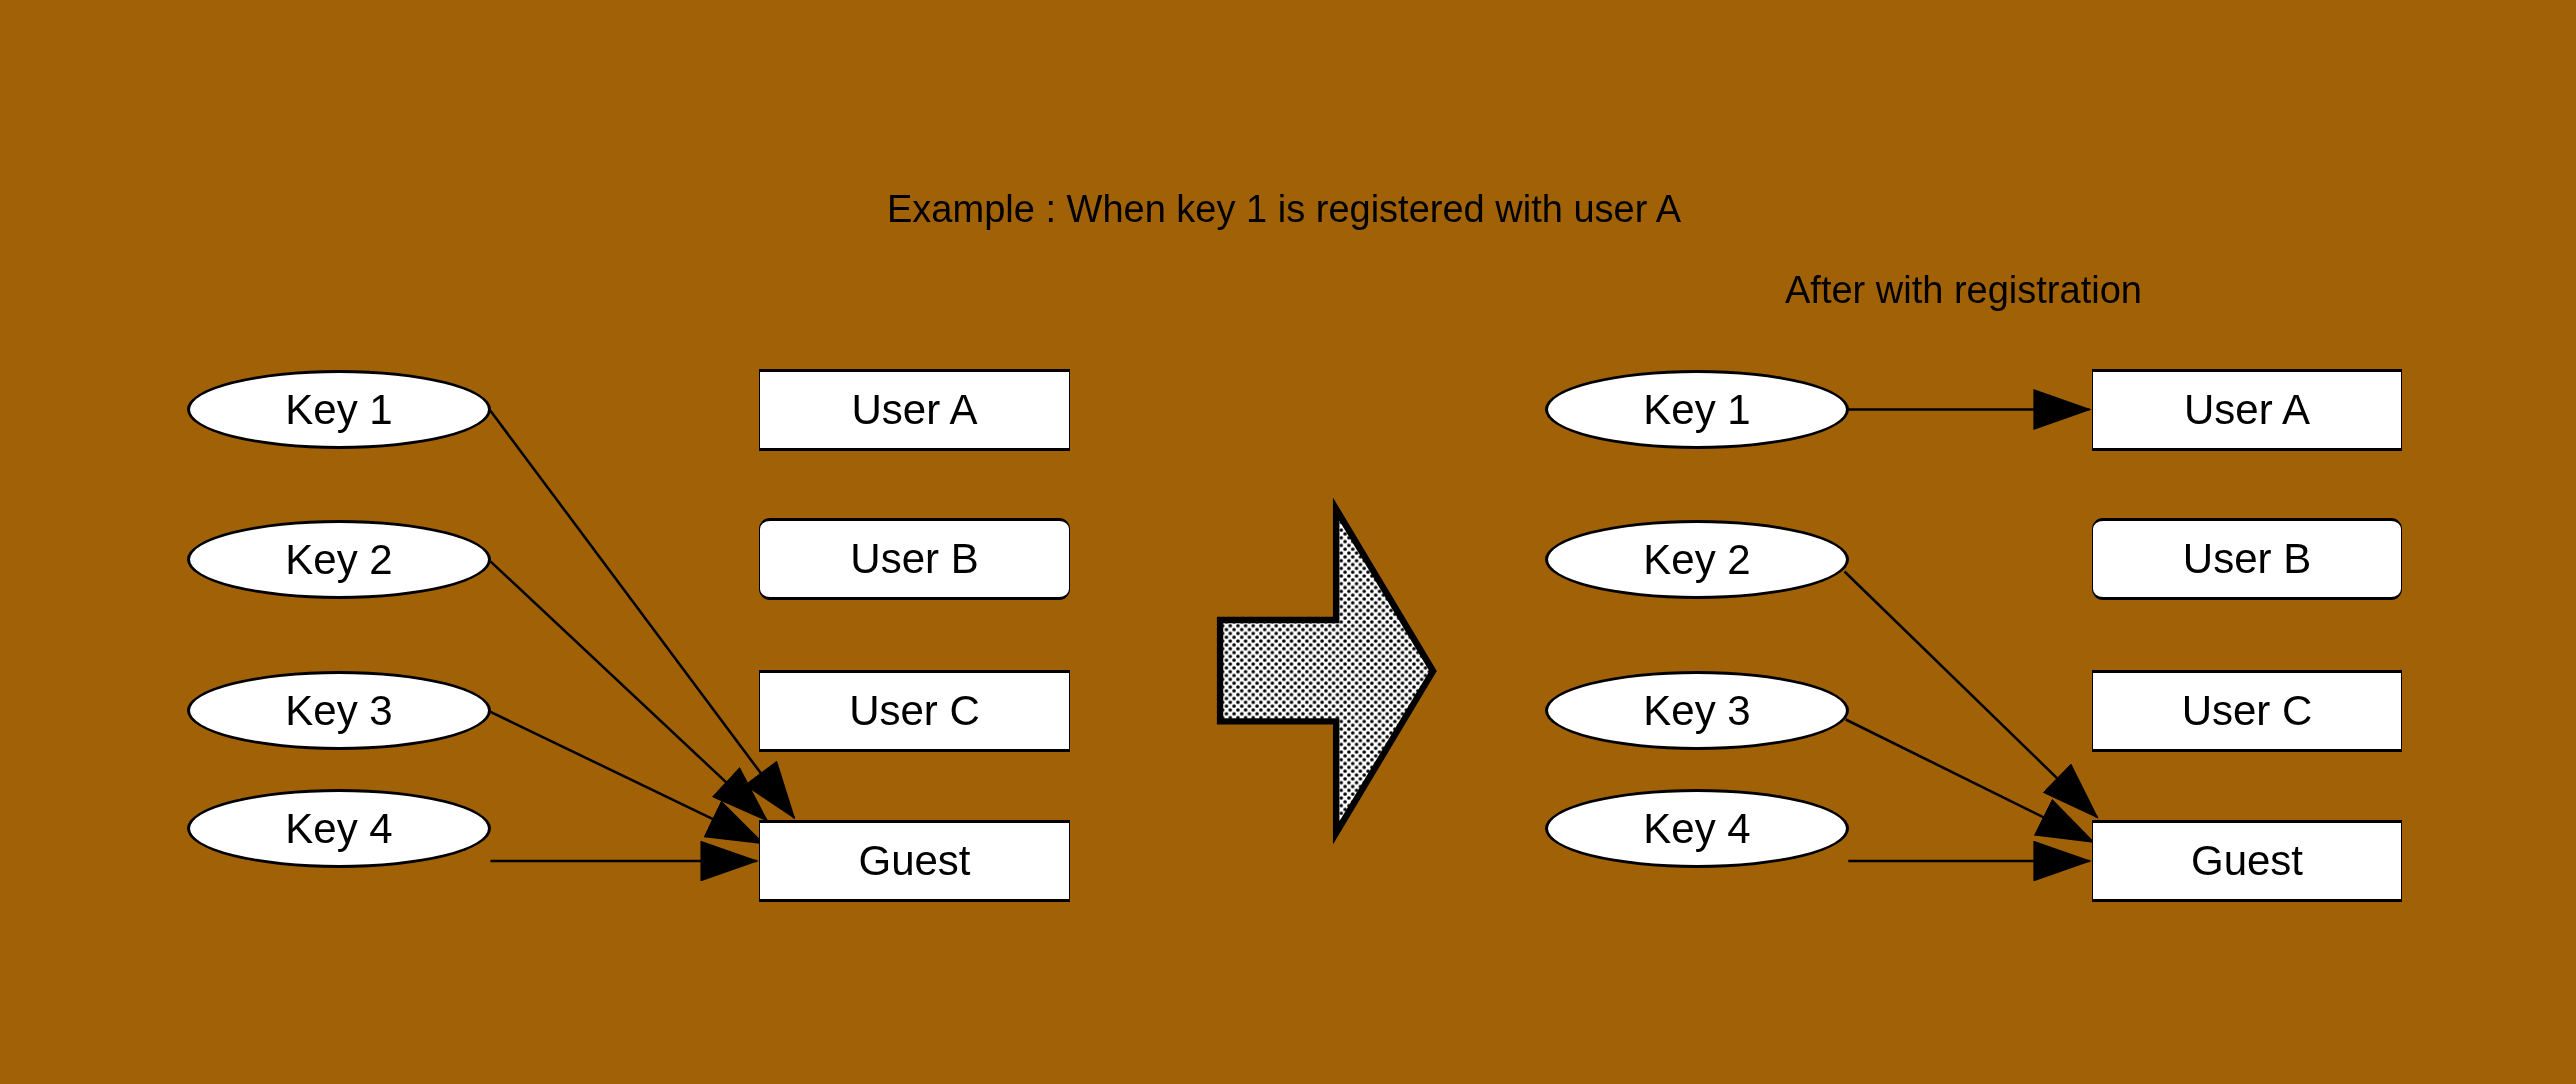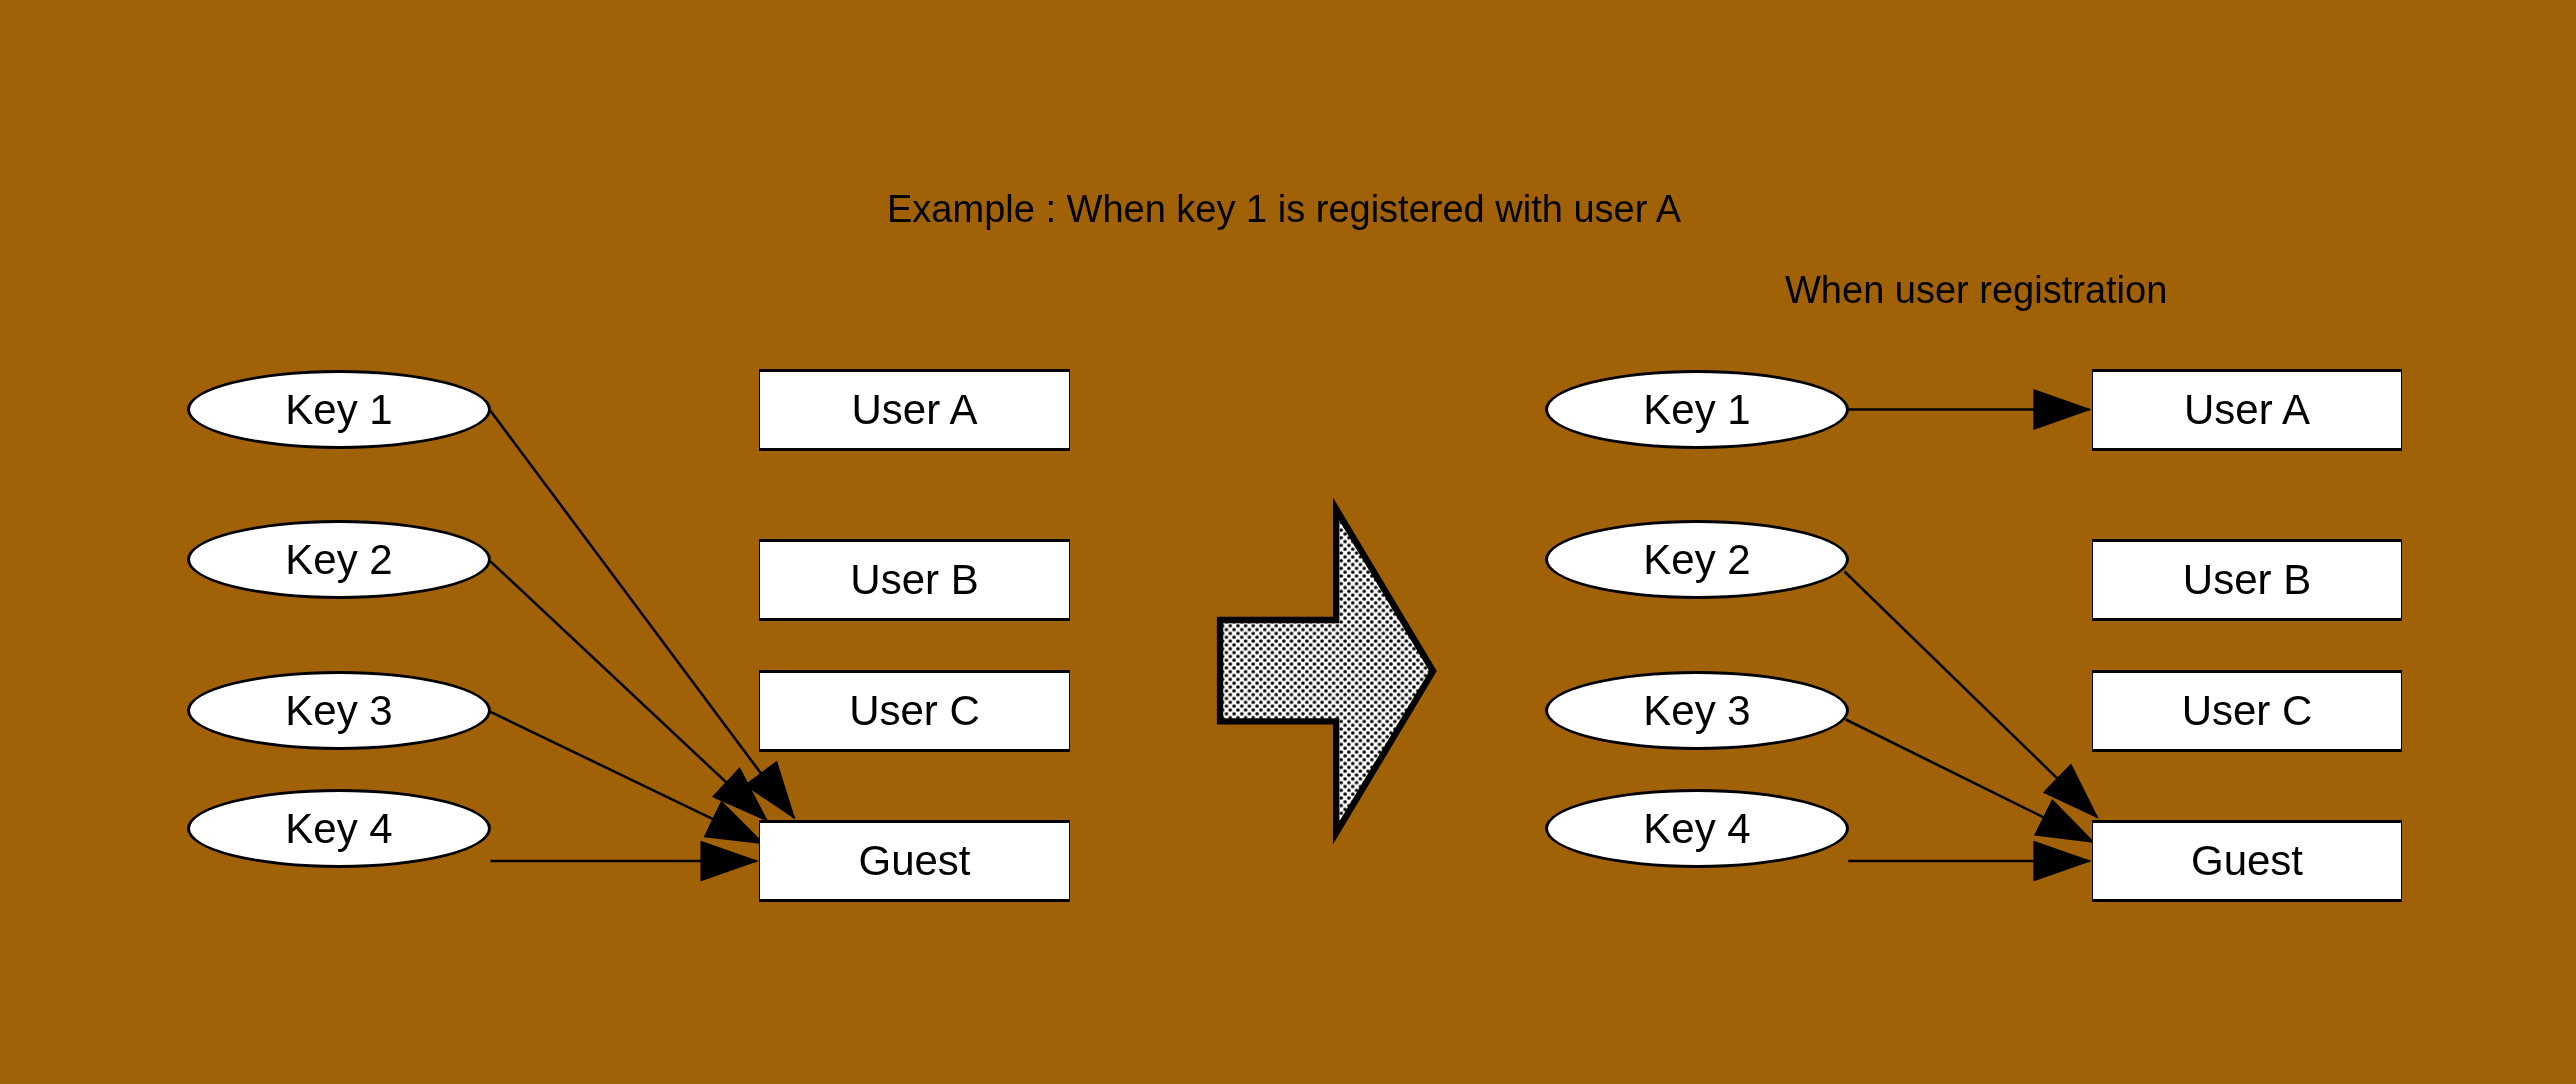--- a/index.html
+++ b/index.html
@@ -71,21 +71,21 @@
   .col-left-users  { left: 759px; }
   .col-right-keys  { left: 1545px; }
   .col-right-users { left: 2092px; }
 
   
   .row-1.ellipse { top: 370px; }
   .row-2.ellipse { top: 520px; }
   .row-3.ellipse { top: 671px; }
   .row-4.ellipse { top: 789px; }
   .row-1.rect { top: 369px; }
-  .row-2.rect { top: 539px; }
+  .row-2.rect { top: 518px; border-radius: 11px; }
   .row-3.rect { top: 670px; }
   .row-4.rect { top: 820px; }
 
   .edge {
     stroke: #000000;
     stroke-width: 4px;
     fill: none;
   }
   .block-arrow {
     stroke: #000000;
@@ -118,21 +118,21 @@
     <line class="edge" x1="2898" y1="642" x2="3276" y2="642" marker-end="url(#ah)"></line>
     <line class="edge" x1="2892" y1="896" x2="3288" y2="1281" marker-end="url(#ah)"></line>
     <line class="edge" x1="2894" y1="1128" x2="3282" y2="1320" marker-end="url(#ah)"></line>
     <line class="edge" x1="2898" y1="1350" x2="3276" y2="1350" marker-end="url(#ah)"></line>
 
     <polygon class="block-arrow" points="1913,972 2095,972 2095,798 2247,1052 2095,1306 2095,1131 1913,1131" fill="url(#halftone)"></polygon>
   </svg>
 
   <div class="figure-title">Example : When key 1 is registered with user A</div>
 
-  <div class="panel-heading after">When user registration</div>
+  <div class="panel-heading after">After with registration</div>
 
   <div class="node ellipse col-left-keys row-1">
     <span>Key 1</span>
   </div>
   <div class="node ellipse col-left-keys row-2">
     <span>Key 2</span>
   </div>
   <div class="node ellipse col-left-keys row-3">
     <span>Key 3</span>
   </div>

